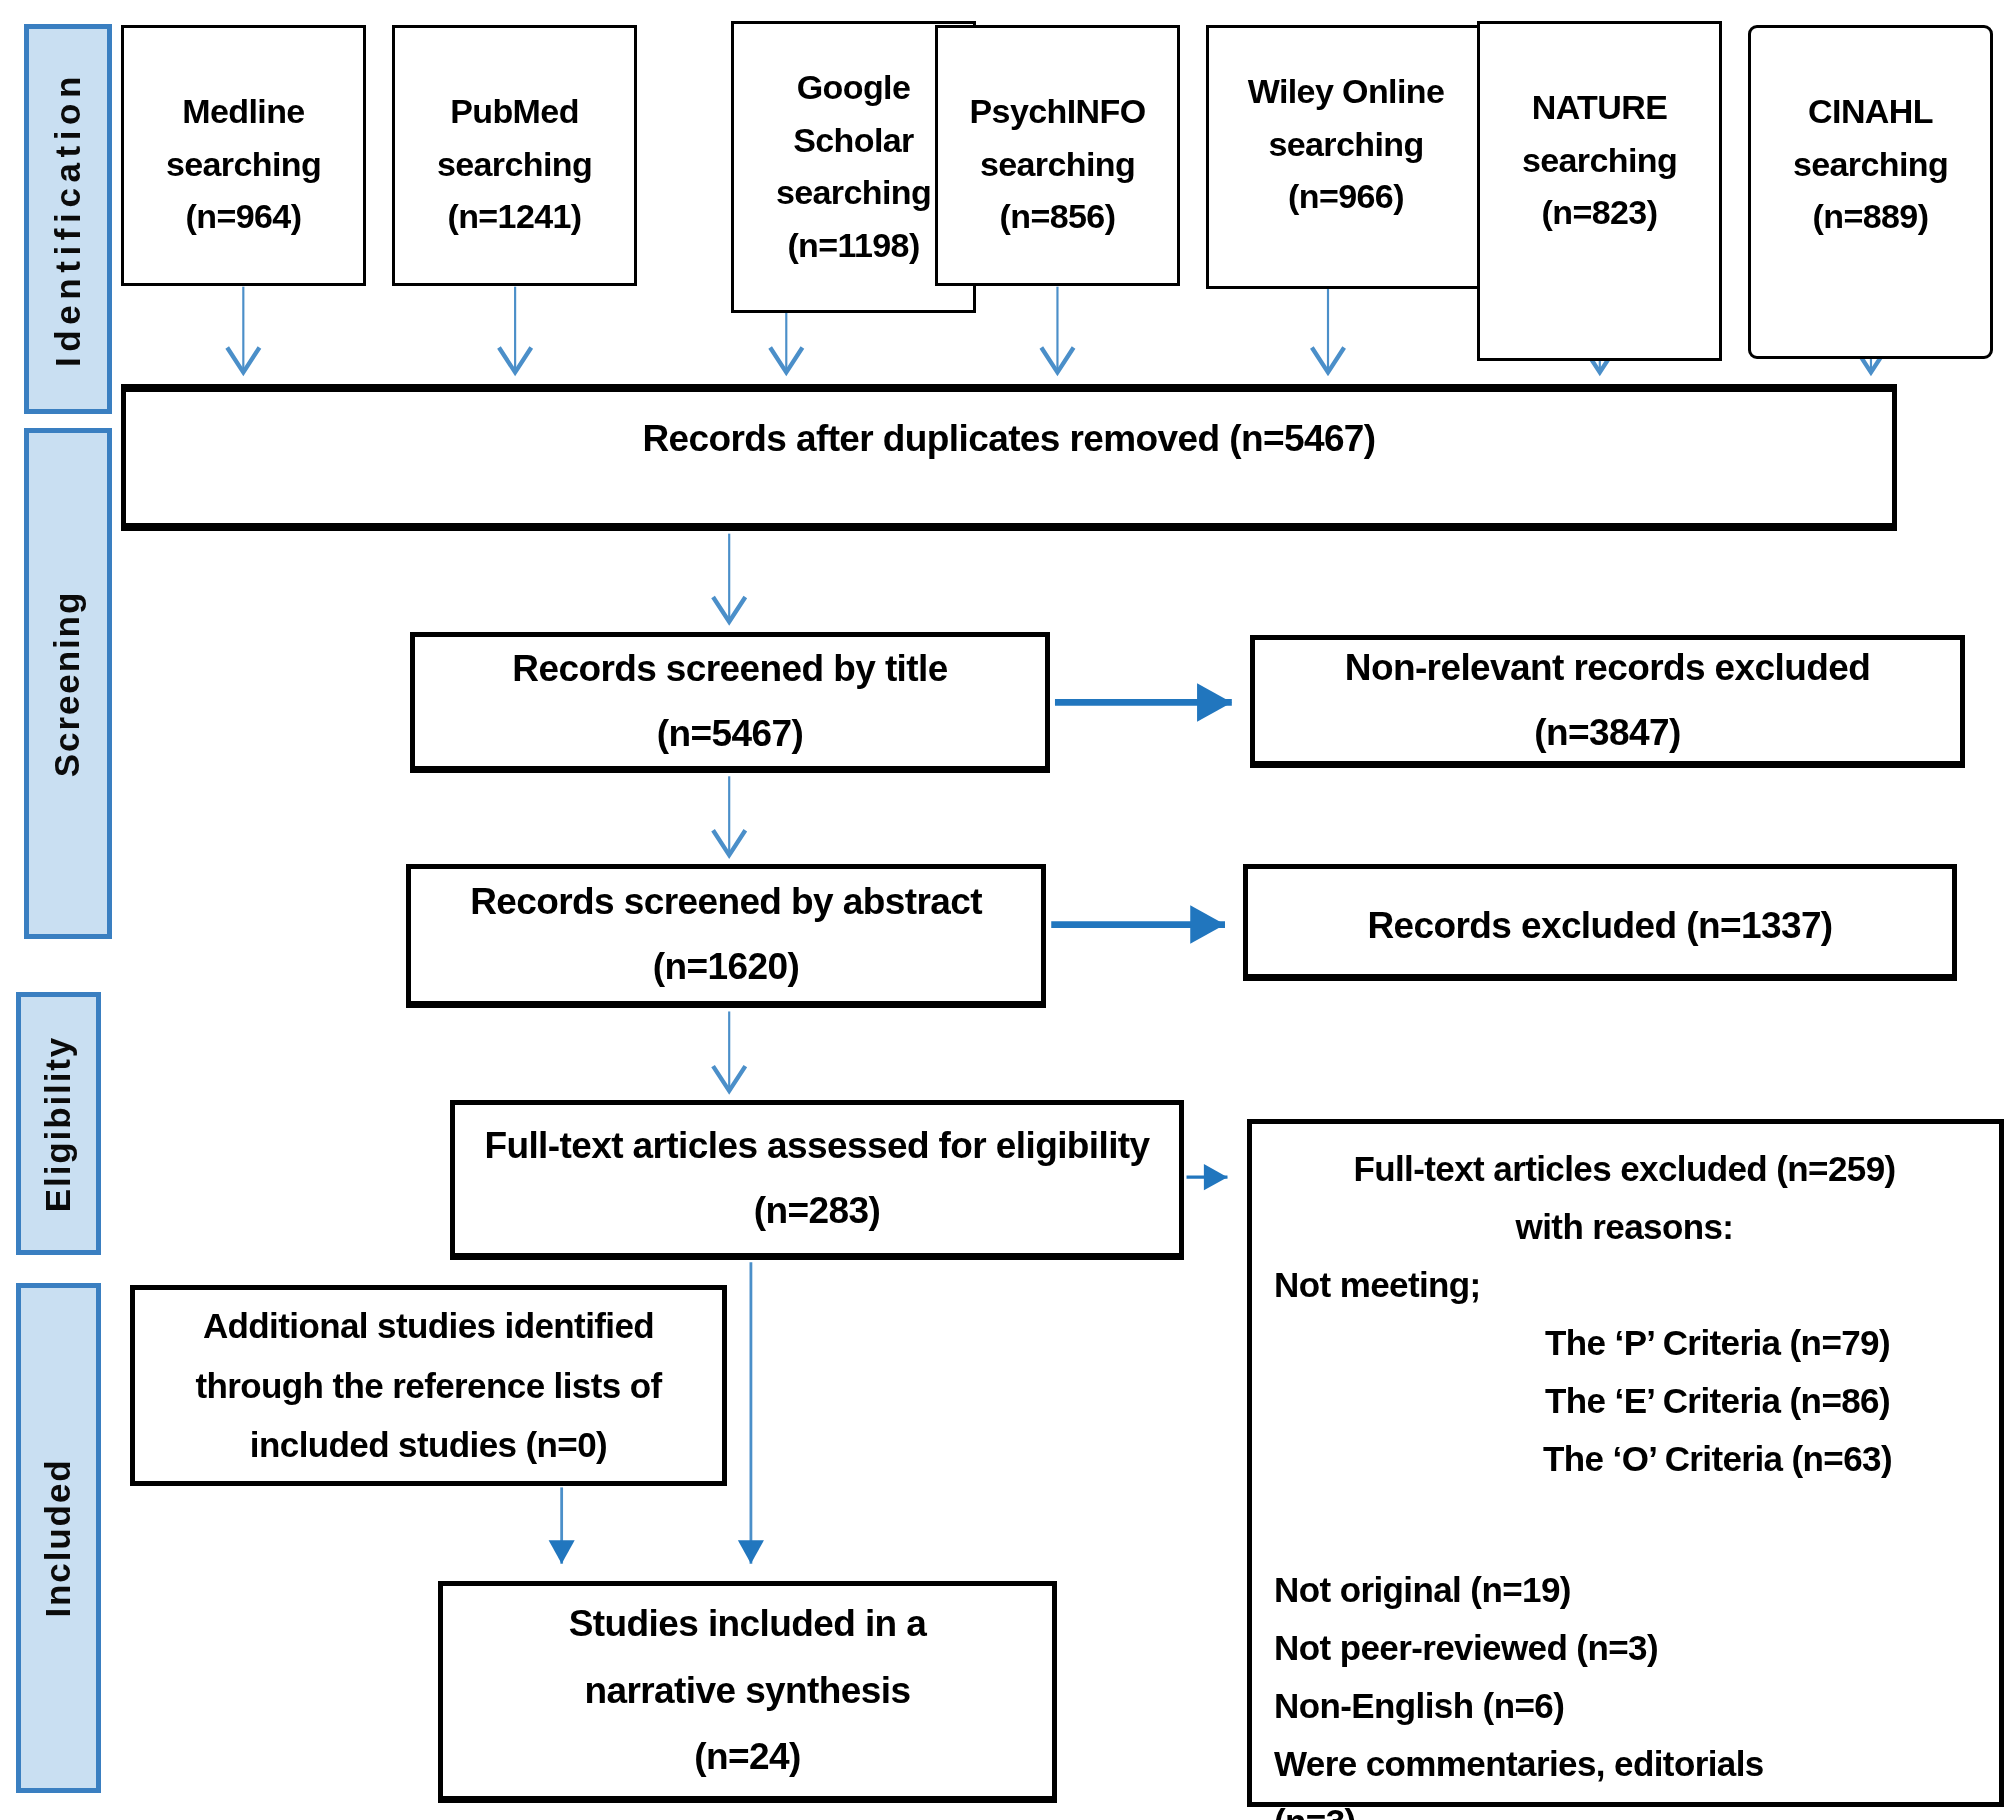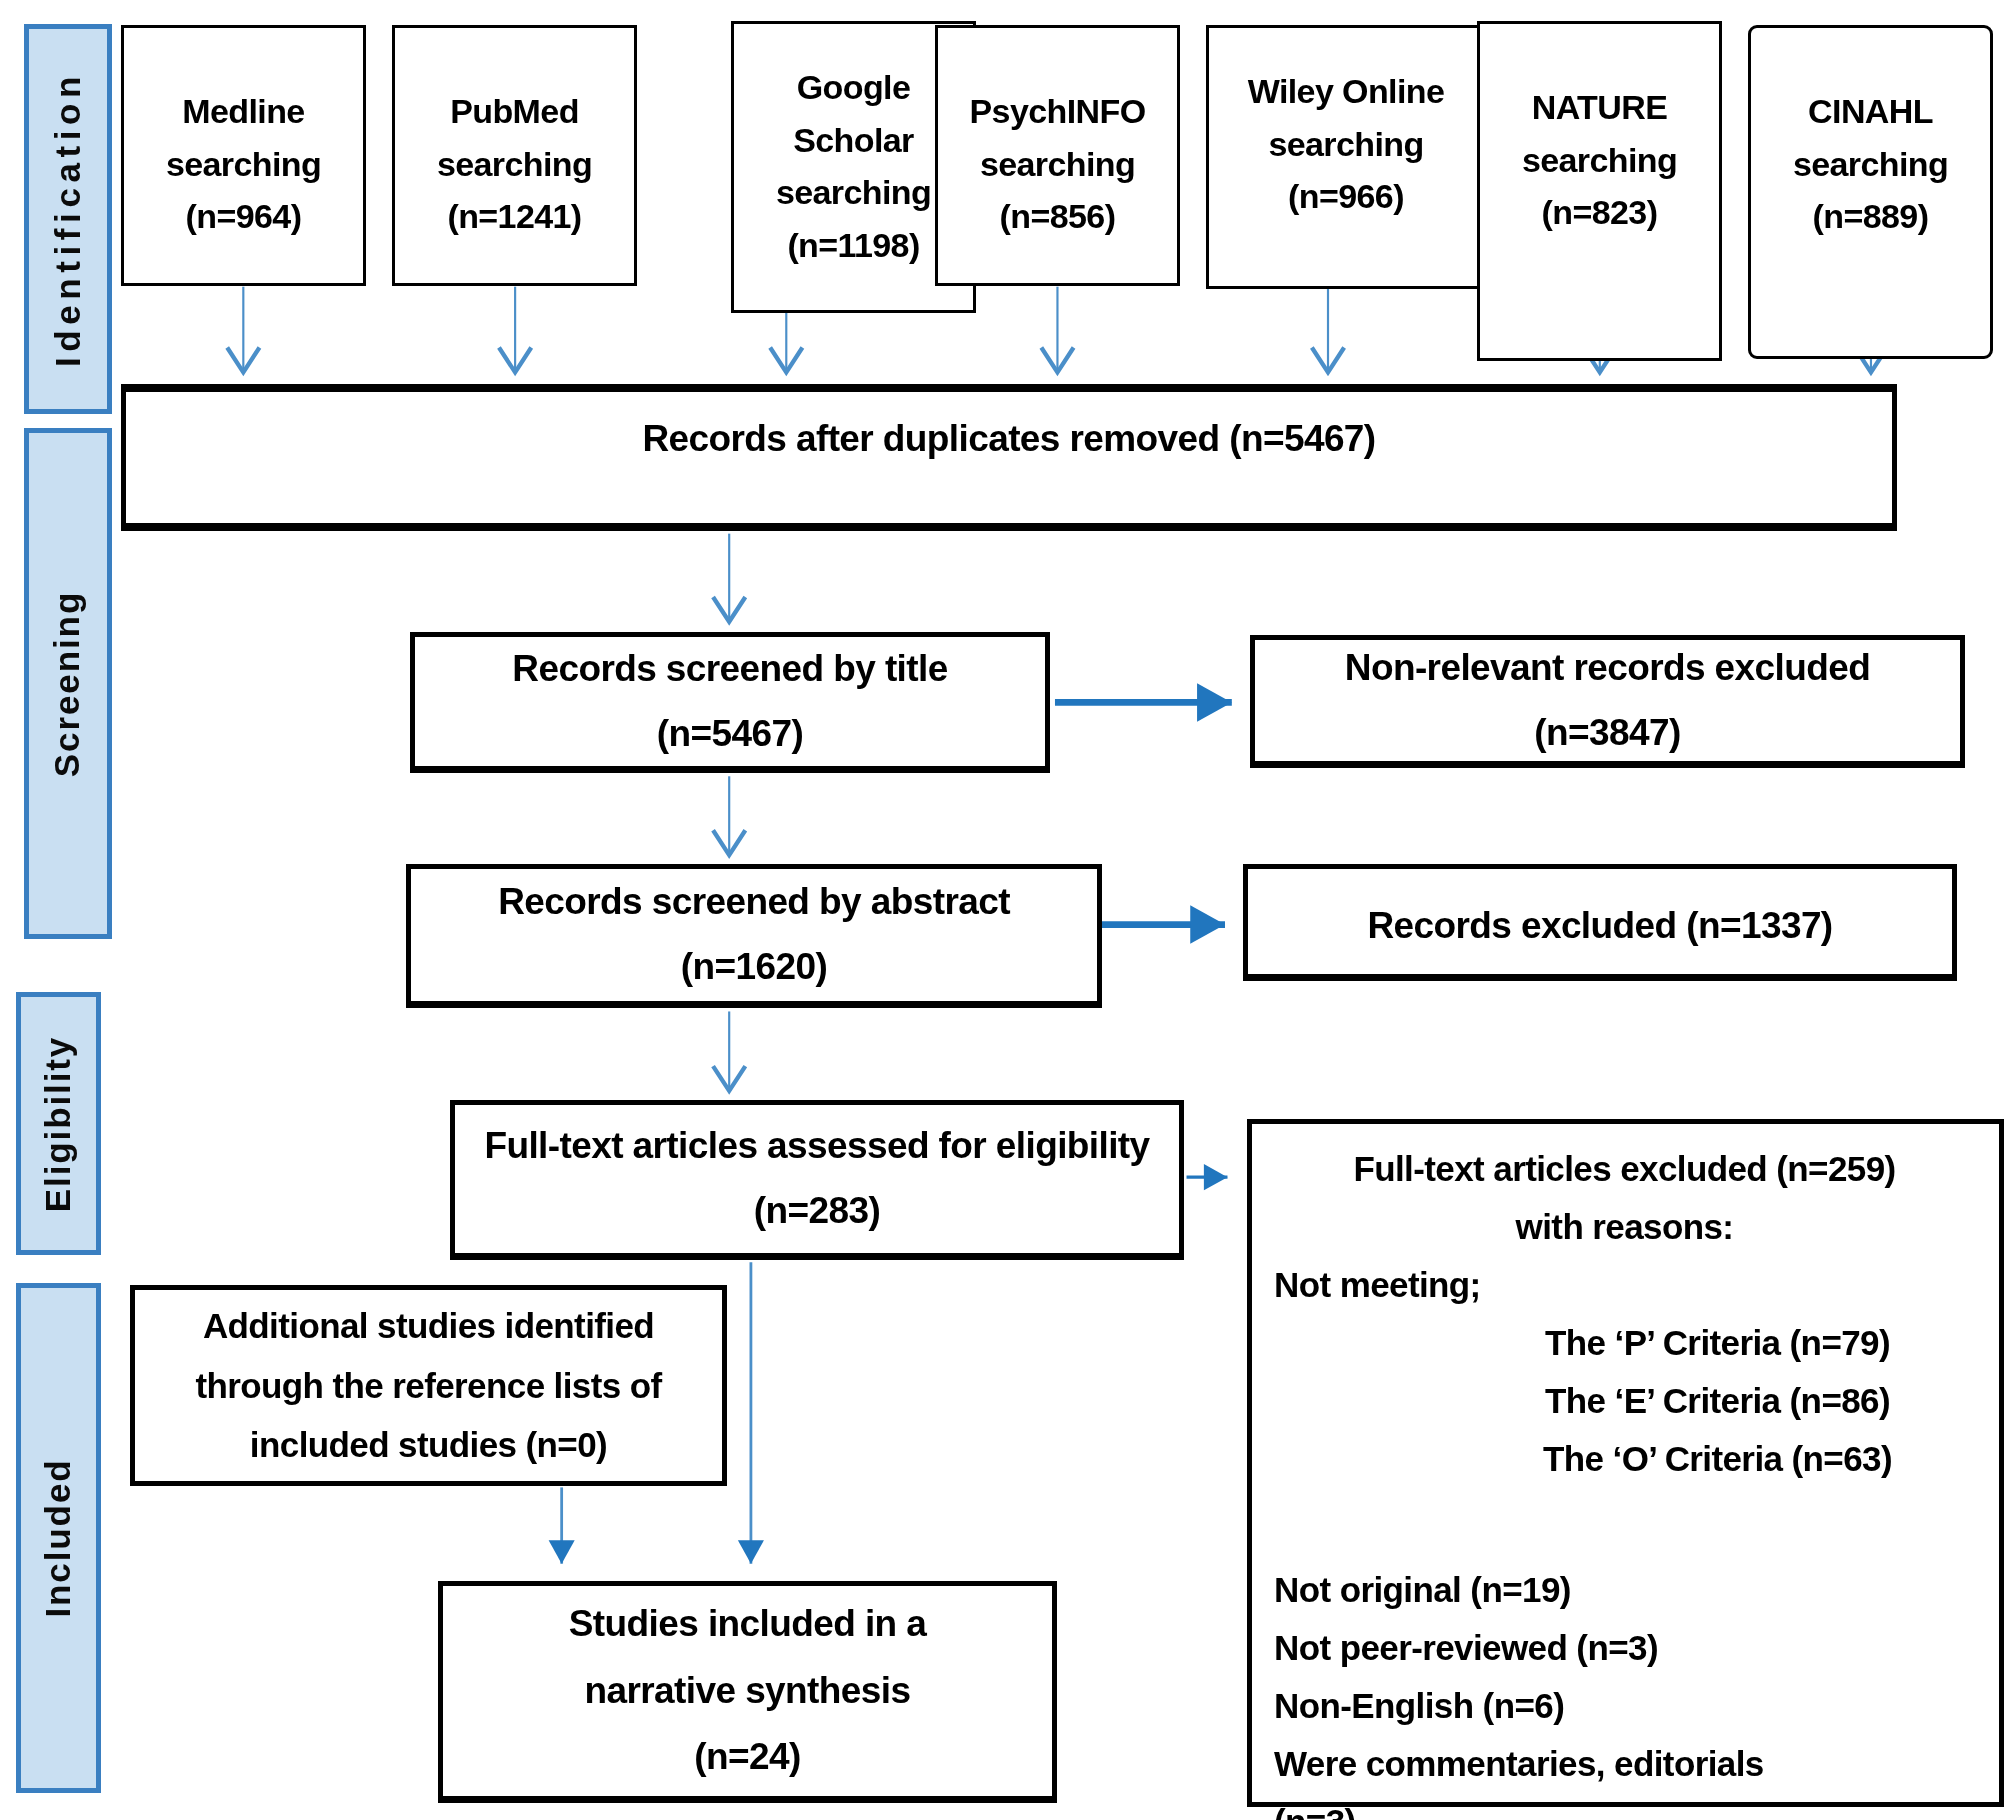--- a/index.html
+++ b/index.html
@@ -190,21 +190,21 @@
     <span>Records after duplicates removed (n=5467)</span>
   </div>
 
   <div class="box mid-box" style="left:410px; top:632px; width:640px; height:141px;">
     <span class="constrain" style="max-width:496px;">Records screened by title (n=5467)</span>
   </div>
   <div class="box mid-box" style="left:1250px; top:635px; width:715px; height:133px;">
     <span class="constrain" style="max-width:571px;">Non-relevant records excluded (n=3847)</span>
   </div>
 
-  <div class="box mid-box" style="left:406px; top:864px; width:696px; height:144px;">
+  <div class="box mid-box" style="left:406px; top:864px; width:640px; height:144px;">
     <span class="constrain" style="max-width:605px;">Records screened by abstract (n=1620)</span>
   </div>
   <div class="box mid-box" style="left:1243px; top:864px; width:714px; height:117px; align-items:flex-start; padding-top:25px;">
     <span>Records excluded (n=1337)</span>
   </div>
 
   <div class="box mid-box" style="left:450px; top:1100px; width:734px; height:160px;">
     <span class="constrain" style="max-width:676px;">Full-text articles assessed for eligibility (n=283)</span>
   </div>
 

